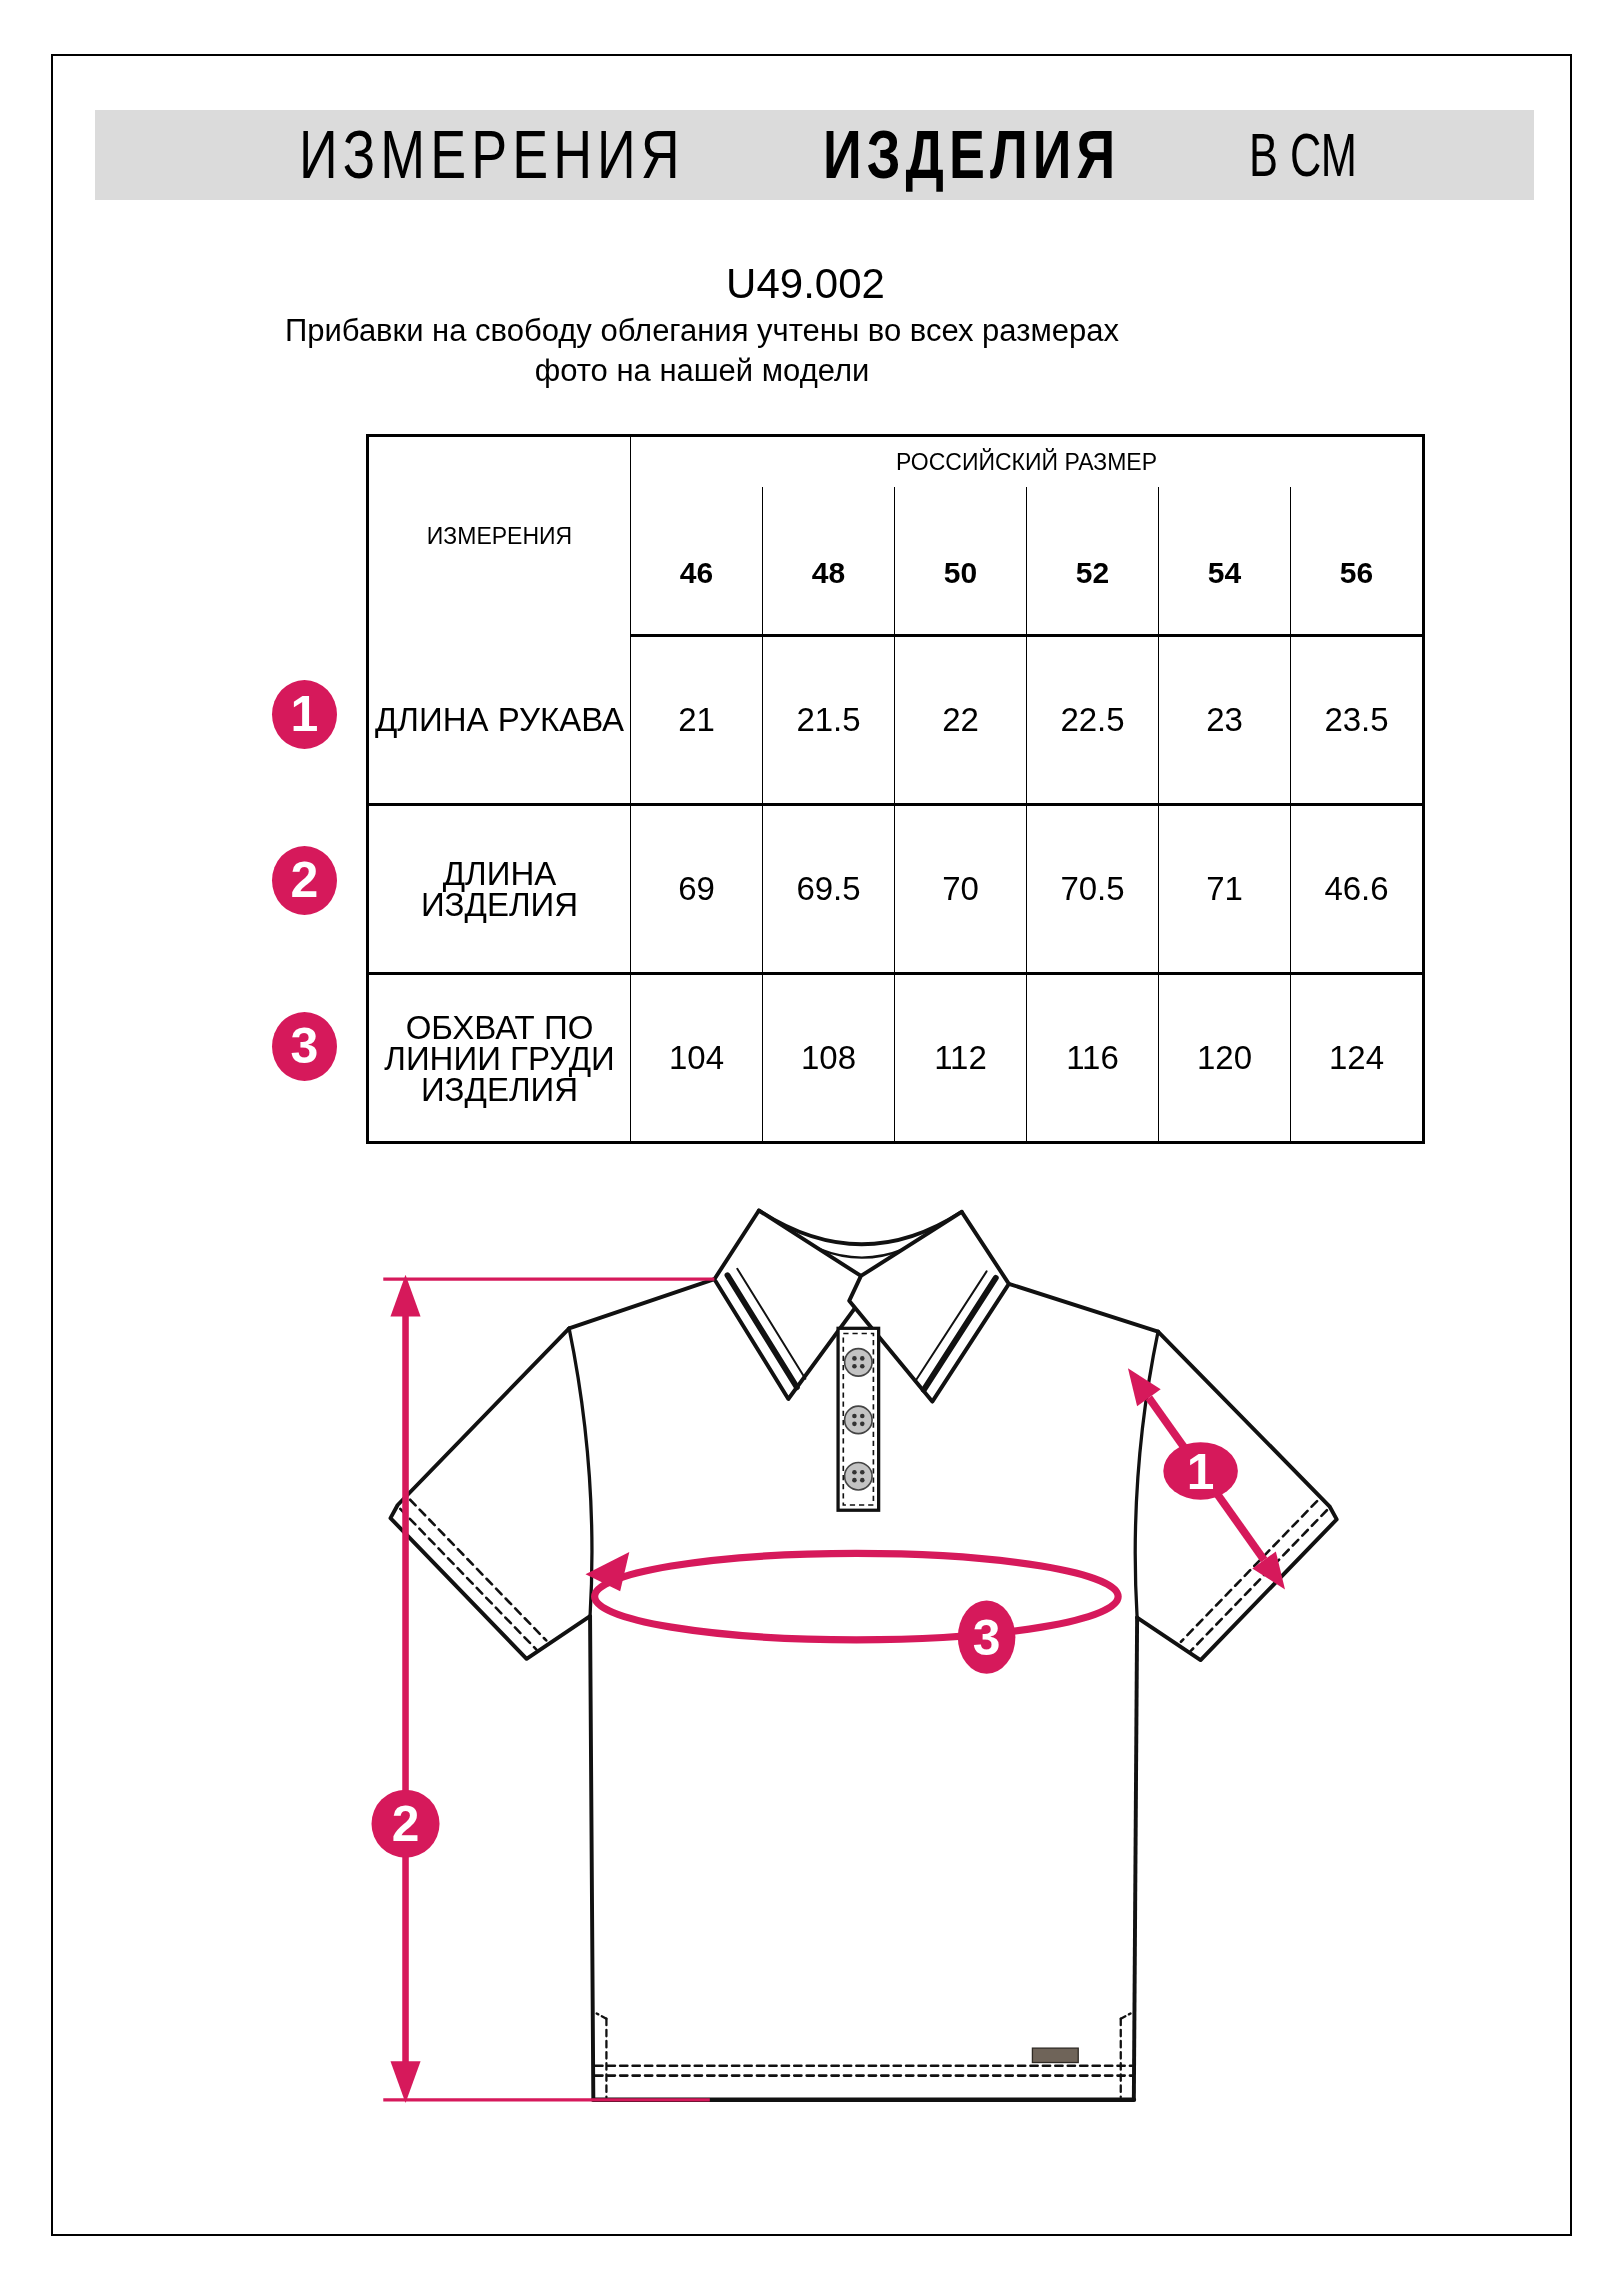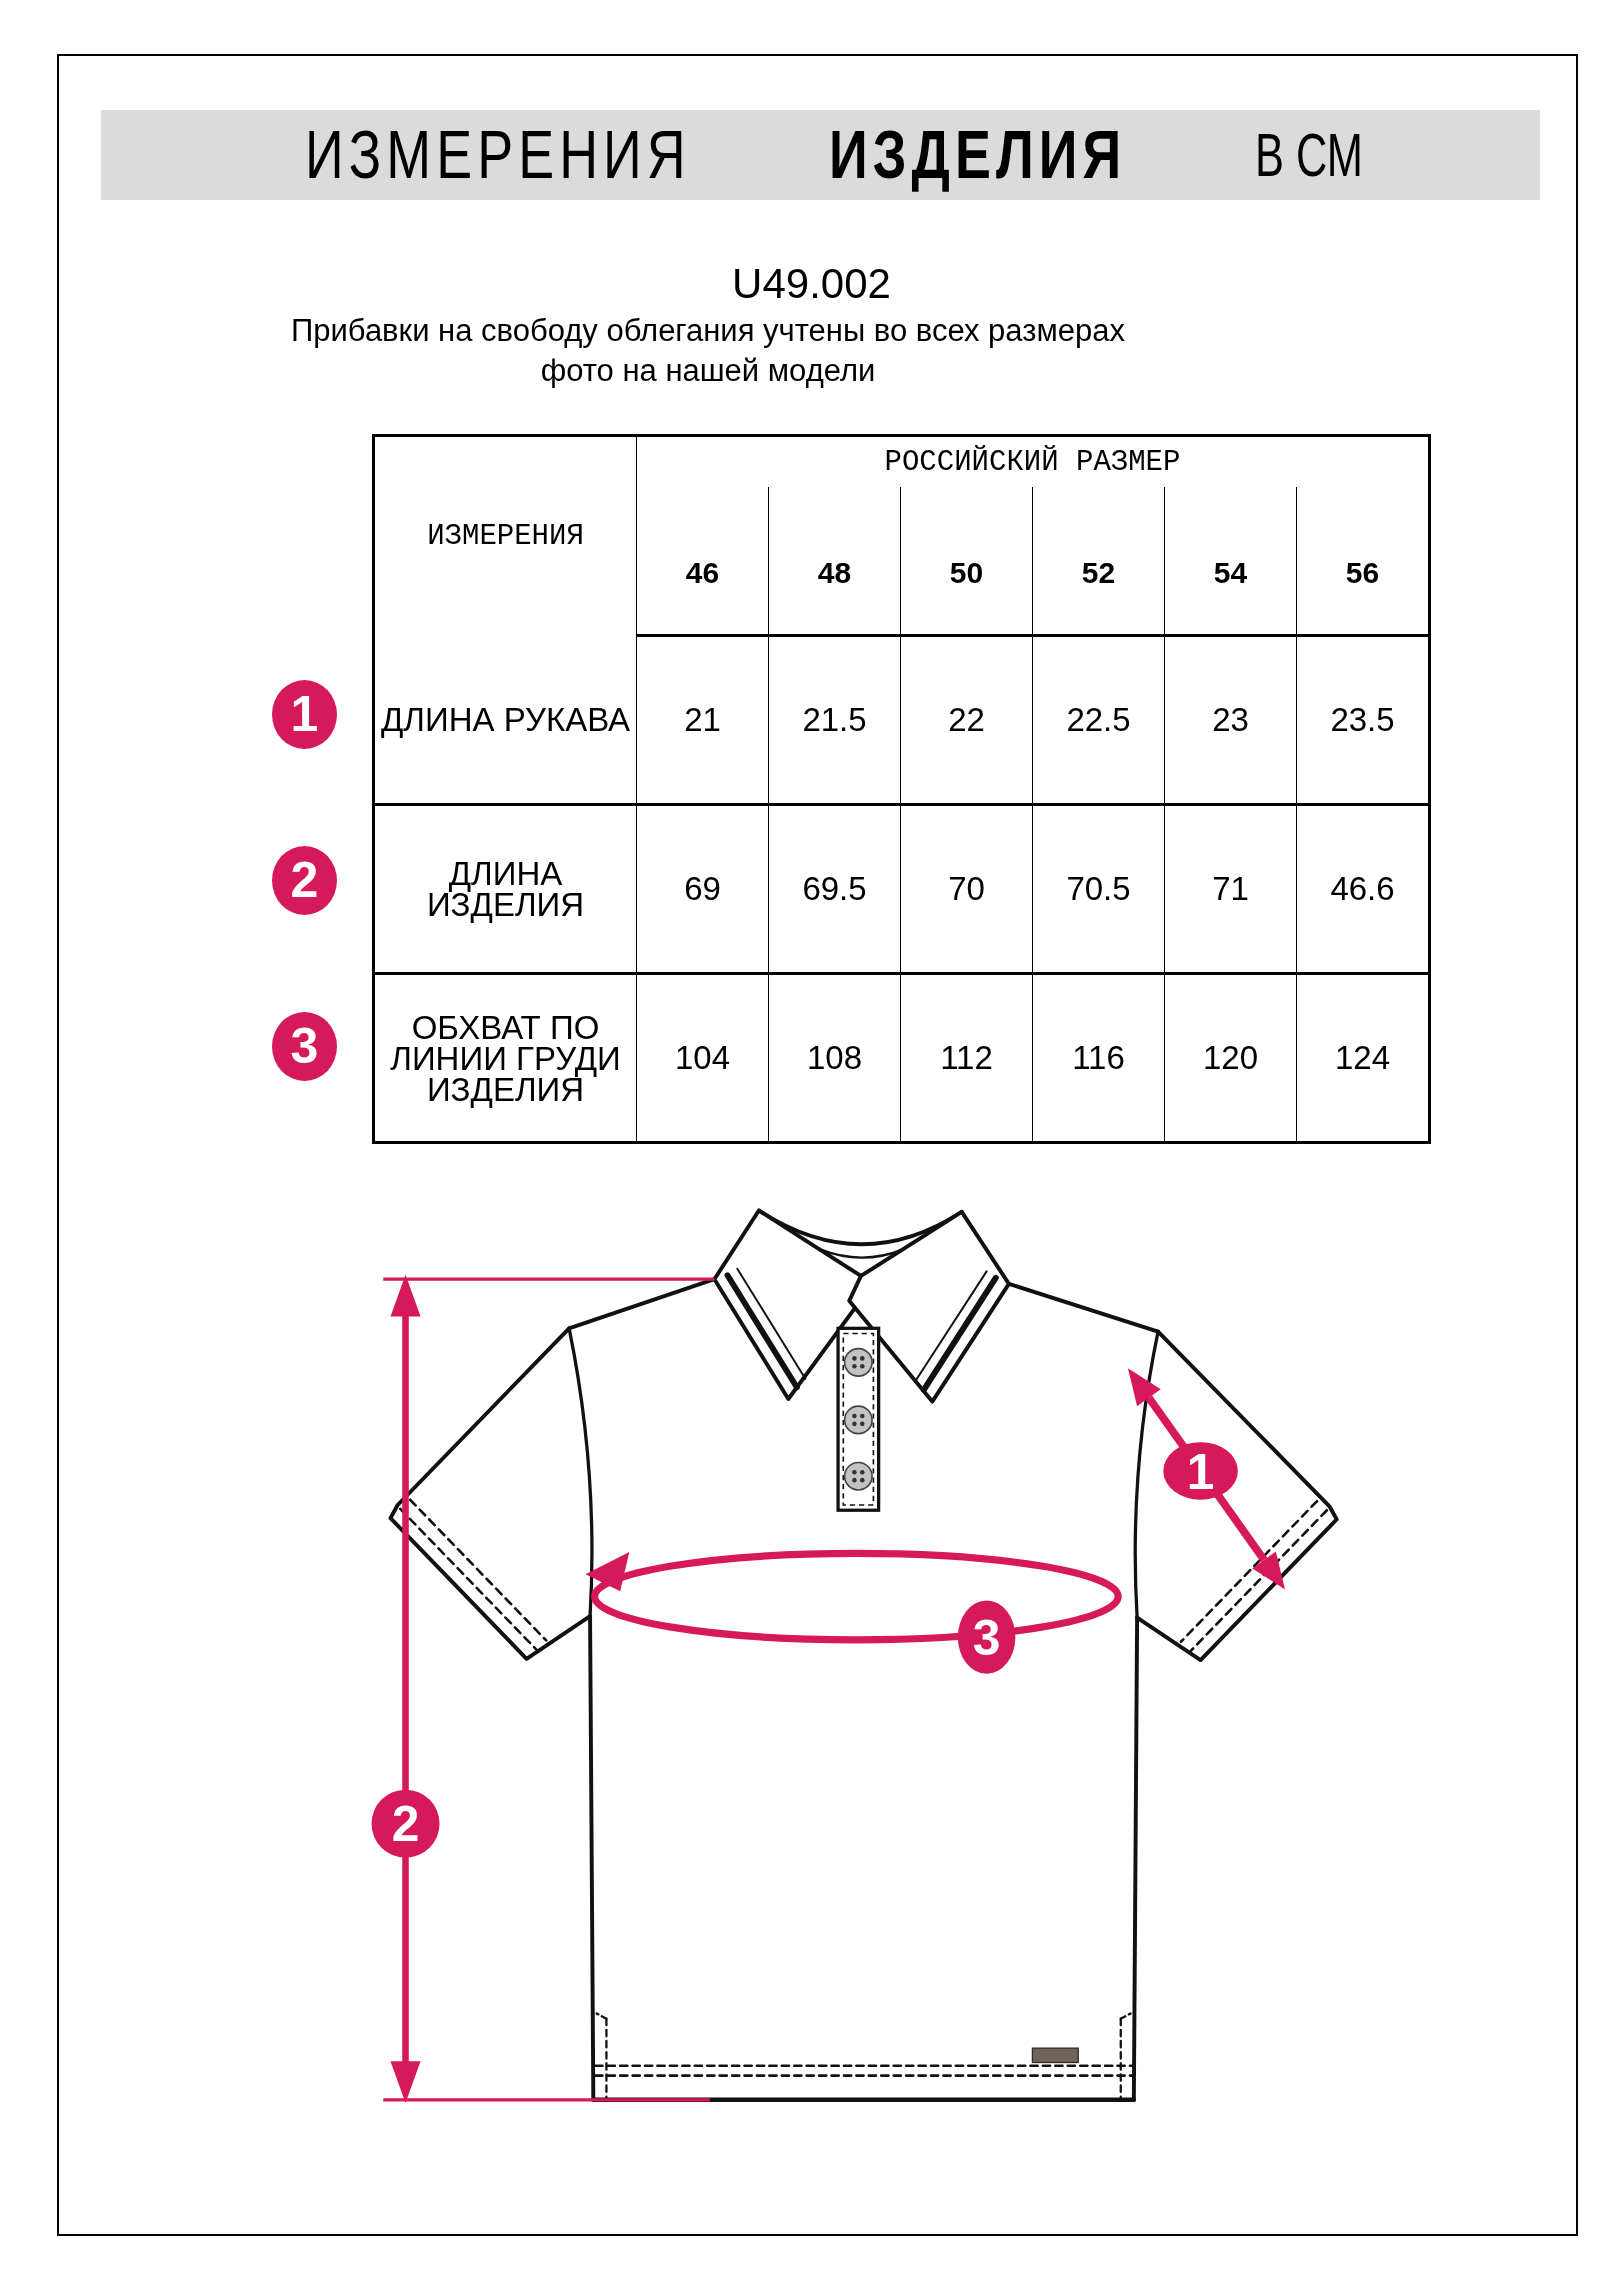--- a/index.html
+++ b/index.html
@@ -1,32 +1,32 @@
 <!DOCTYPE html>
 <html style="font-size:10.5px"><head>
 <meta charset="utf-8">
 <style>
   html,body{margin:0;padding:0;background:#ffffff;}
   .page{position:relative;width:1623px;height:2295px;background:#fff;overflow:hidden;
         font-family:"Liberation Sans", sans-serif;color:#000;}
-  .frame{position:absolute;left:51px;top:54px;width:1517px;height:2178px;border:2.6px solid #000;margin-left:6px;}
+  .frame{position:absolute;left:51px;top:54px;width:1517px;height:2178px;border:2.6px solid #000;}
   
   .band{position:absolute;left:42px;top:54px;width:1439px;height:90px;background:#dbdbdb;}
   .band span{position:absolute;top:0;line-height:90px;white-space:nowrap;transform-origin:left center;}
   .t1{left:204px;font-size:69px;letter-spacing:6.5px;transform:scaleX(.78);}
   .t2{left:728px;font-size:69px;font-weight:bold;letter-spacing:6.5px;transform:scaleX(.78);}
   .t3{left:1154px;font-size:62px;transform:scaleX(.70);text-transform:uppercase;}
   .code{position:absolute;left:0;top:204px;width:1505px;text-align:center;font-size:42px;}
   .note{position:absolute;left:0;top:255px;width:1298px;text-align:center;font-size:31px;line-height:40px;}
   
   table.sizes{position:absolute;left:313px;top:378px;border-collapse:collapse;table-layout:fixed;}
   table.sizes td{border-left:1.3px solid #000;border-right:1.3px solid #000;text-align:center;vertical-align:middle;padding:0;}
   table.sizes td.outL{border-left:3.3px solid #000;}
   table.sizes td.outR{border-right:3.3px solid #000;}
-  tr.gh td{border-top:3.3px solid #000;font-size:29px;height:50px;font-family:Liberation Mono, monospace;}
+  tr.gh td{border-top:3.3px solid #000;font-size:23px;height:50px;}
   tr.sz td{border-bottom:3.3px solid #000;font-size:30px;font-weight:bold;height:147px;}
   tr.sz td div{padding-top:25px;}
   td.mh{font-size:27.5px;}
   tr.r td{height:166px;font-size:33px;border-bottom:3.3px solid #000;text-align:center;}
   td.lbl{font-size:25px;line-height:31px;padding:0 25px;}
   
   .nbadge{position:absolute;width:65px;height:69px;border-radius:50%;
           color:#fff;font-size:50px;font-weight:bold;text-align:center;line-height:69px;}
   
   .draw{position:absolute;left:327px;top:1145px;width:1047px;height:1021px;}

